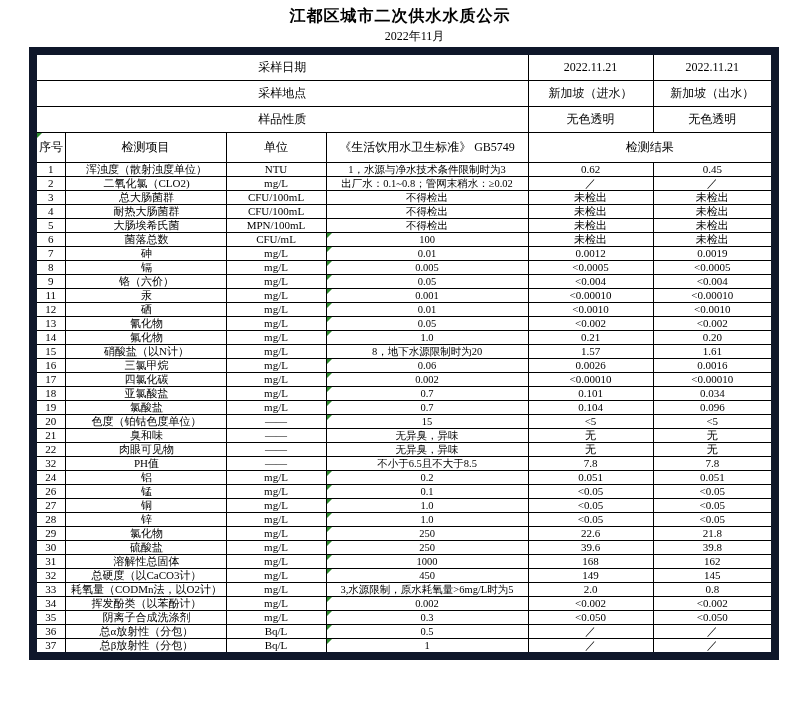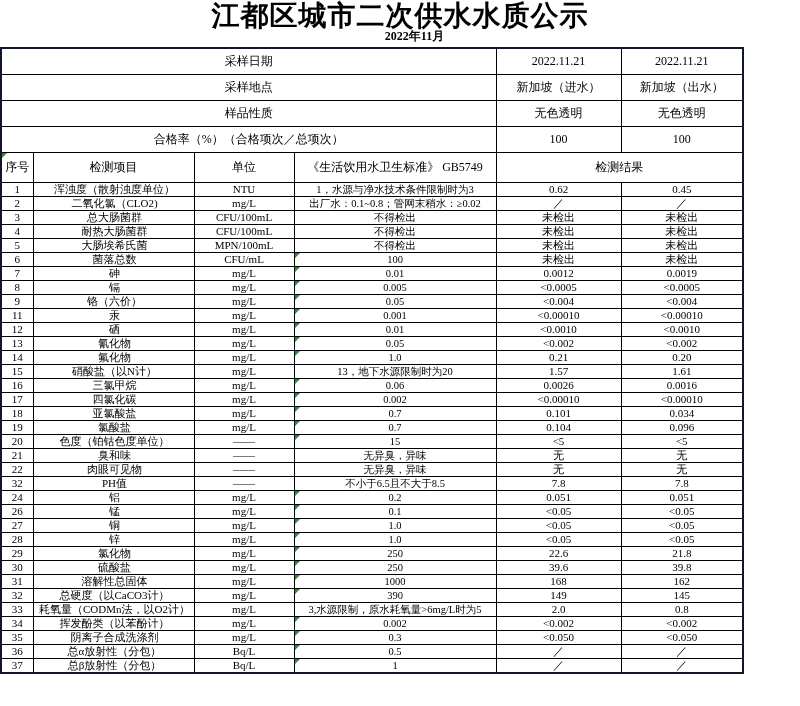--- a/index.html
+++ b/index.html
@@ -7,37 +7,38 @@
     padding: 0;
     width: 800px;
     height: 706px;
     background: #ffffff;
     color: #000000;
     font-family: "Liberation Serif", "DejaVu Serif", serif;
     overflow: hidden;
   }
   .page-header { text-align: center; padding-top: 4px; }
   .page-title {
-    font-size: 28px;
+    font-size: 16px;
     font-weight: bold;
     line-height: 24px;
     letter-spacing: 1px;
   }
   .page-subtitle {
     font-size: 12px;
-    font-weight: bold;
+    font-weight: normal;
     line-height: 16px;
     padding-left: 29px;
   }
   table.report {
     border-collapse: collapse;
     table-layout: fixed;
     width: 742px;
+    margin-left: 29px;
     margin-top: 3px;
-    border: 2px solid #0f172a;
+    border: 8px solid #0f172a;
   }
   table.report td, table.report th {
     border: 1px solid #000;
     padding: 0 2px;
     overflow: hidden;
     white-space: nowrap;
     font-weight: normal;
   }
   tr.info-row td {
     height: 25px;
@@ -95,25 +96,20 @@
     <tr class="info-row">
       <td colspan="4">采样地点</td>
       <td>新加坡（进水）</td>
       <td>新加坡（出水）</td>
     </tr>
     <tr class="info-row">
       <td colspan="4">样品性质</td>
       <td>无色透明</td>
       <td>无色透明</td>
     </tr>
-    <tr class="info-row">
-      <td colspan="4">合格率（%）（合格项次／总项次）</td>
-      <td>100</td>
-      <td>100</td>
-    </tr>
     <tr class="col-head">
       <th class="c-seq-h flag">序号</th>
       <th>检测项目</th>
       <th>单位</th>
       <th>《生活饮用水卫生标准》 GB5749</th>
       <th colspan="2">检测结果</th>
     </tr>
   </tbody>
   <tbody id="data-rows">
       <tr class="data-row">
@@ -217,21 +213,21 @@
     <td class="c-item">氟化物</td>
     <td class="c-unit">mg/L</td>
     <td class="c-std flag">1.0</td>
     <td class="c-res">0.21</td>
     <td class="c-res">0.20</td>
   </tr>
       <tr class="data-row">
     <td class="c-seq">15</td>
     <td class="c-item">硝酸盐（以N计）</td>
     <td class="c-unit">mg/L</td>
-    <td class="c-std">13，地下水源限制时为20</td>
+    <td class="c-std">8，地下水源限制时为20</td>
     <td class="c-res">1.57</td>
     <td class="c-res">1.61</td>
   </tr>
       <tr class="data-row">
     <td class="c-seq">16</td>
     <td class="c-item">三氯甲烷</td>
     <td class="c-unit">mg/L</td>
     <td class="c-std flag">0.06</td>
     <td class="c-res">0.0026</td>
     <td class="c-res">0.0016</td>
@@ -345,21 +341,21 @@
     <td class="c-item">溶解性总固体</td>
     <td class="c-unit">mg/L</td>
     <td class="c-std flag">1000</td>
     <td class="c-res">168</td>
     <td class="c-res">162</td>
   </tr>
       <tr class="data-row">
     <td class="c-seq">32</td>
     <td class="c-item">总硬度（以CaCO3计）</td>
     <td class="c-unit">mg/L</td>
-    <td class="c-std flag">390</td>
+    <td class="c-std flag">450</td>
     <td class="c-res">149</td>
     <td class="c-res">145</td>
   </tr>
       <tr class="data-row">
     <td class="c-seq">33</td>
     <td class="c-item">耗氧量（CODMn法，以O2计）</td>
     <td class="c-unit">mg/L</td>
     <td class="c-std">3,水源限制，原水耗氧量&gt;6mg/L时为5</td>
     <td class="c-res">2.0</td>
     <td class="c-res">0.8</td>

